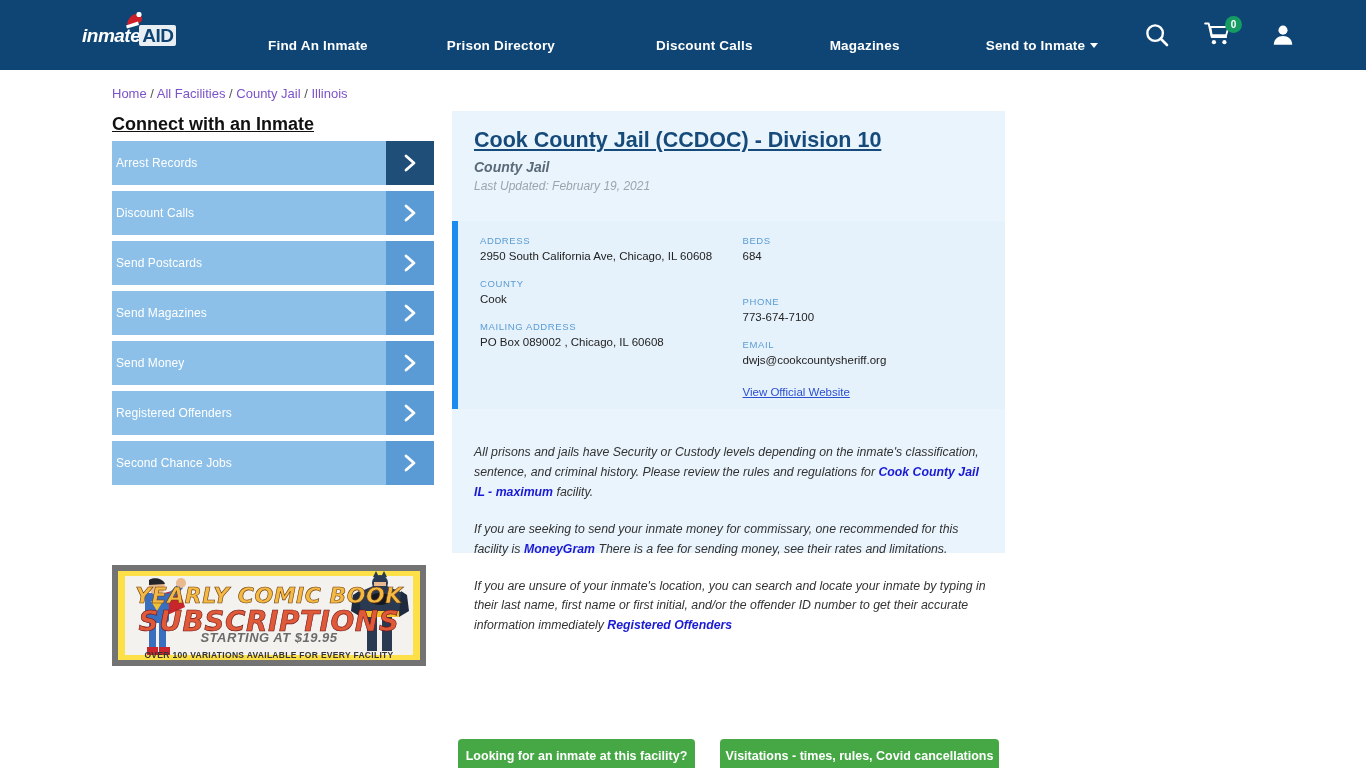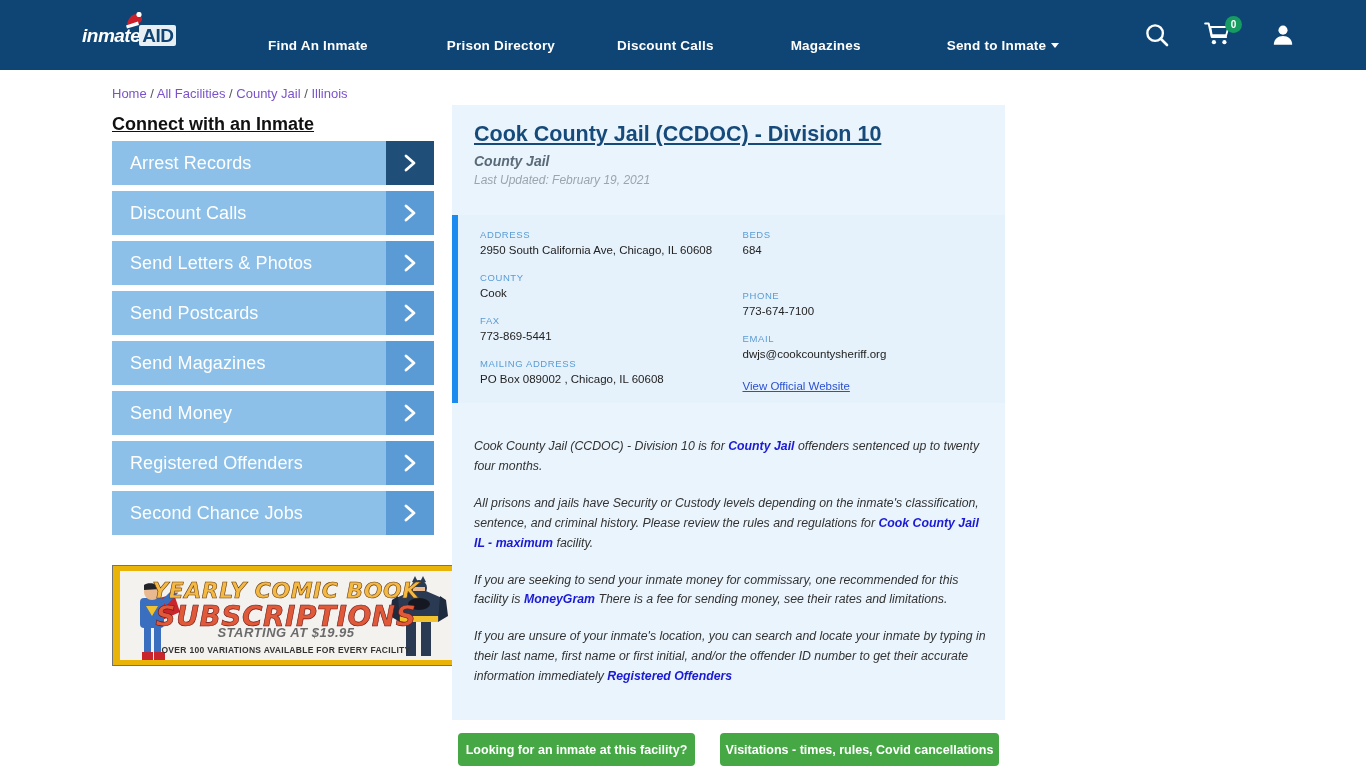--- a/index.html
+++ b/index.html
@@ -38,21 +38,21 @@
     width: 20px; height: 17px;
   }
 
   .nav { display: flex; position: absolute; left: 268px; top: 0; height: 90px; align-items: center; }
   .nav-item {
     color: #ffffff; font-size: 13.5px; font-weight: bold;
     letter-spacing: 0.2px; text-decoration: none; cursor: pointer;
     white-space: nowrap;
   }
   .nav-gap-1 { margin-right: 79px; }
-  .nav-gap-2 { margin-right: 62px; }
+  .nav-gap-2 { margin-right: 101px; }
   .nav-gap-3 { margin-right: 77px; }
   .nav-gap-4 { margin-right: 86px; text-align: right; }
 
   .caret {
     display: inline-block; width: 0; height: 0;
     border-left: 4.5px solid transparent;
     border-right: 4.5px solid transparent;
     border-top: 5px solid #ffffff;
     margin-left: 5px; vertical-align: middle;
   }
@@ -84,37 +84,37 @@
     text-decoration: underline; cursor: pointer;
   }
   .sidebar { position: absolute; left: 112px; top: 141px; width: 322px; }
   .side-btn {
     height: 44px; margin-bottom: 6px;
     background: #8dc0e8; display: flex; align-items: stretch;
     cursor: pointer; position: relative;
   }
   .side-btn-label {
     flex: 1; display: flex; align-items: center;
-    padding-left: 18px; color: #ffffff;
-    font-size: 18px; letter-spacing: 0.1px;
+    padding-left: 4px; color: #ffffff;
+    font-size: 12px; letter-spacing: 0.1px;
   }
   .side-btn-arrow {
     width: 48px; background: #5b9bd5;
     display: flex; align-items: center; justify-content: center;
   }
   .side-btn.active .side-btn-arrow { background: #1f4e79; }
   .chev { width: 20px; height: 20px; }
 
   
   .ad-banner {
     position: absolute; left: 112px; top: 565px;
-    width: 348px; height: 101px;
-    background: #eab308;
+    width: 314px; height: 101px;
+    background: #fde047;
     overflow: hidden;
-    border: 1px solid #737373;
+    border: 6px solid #737373;
     cursor: pointer;
   }
   .ad-inner {
     position: absolute; left: 7px; top: 5px; right: 7px; bottom: 5px;
     background: #f4f2ef;
   }
   .ad-line1 {
     position: absolute; top: 7px; left: 0; right: 0; text-align: center;
     font-size: 22px; font-weight: bold; font-style: italic;
     color: #f4b942; letter-spacing: 0.5px;
@@ -135,22 +135,22 @@
   }
   .ad-line4 {
     position: absolute; top: 74px; left: 0; right: 0; text-align: center;
     font-size: 8.5px; font-weight: bold; color: #333; letter-spacing: 0.3px;
   }
   .hero-left { position: absolute; left: 2px; bottom: 0; width: 64px; height: 78px; }
   .hero-right { position: absolute; right: 2px; bottom: 0; width: 62px; height: 84px; }
 
   
   .card {
-    position: absolute; left: 452px; top: 105px;
-    width: 553px; height: 615px;
+    position: absolute; left: 452px; top: 111px;
+    width: 553px; height: 442px;
     background: #eaf4fc;
   }
   .card-title {
     position: absolute; left: 22px; top: 17px;
     font-size: 21.5px; font-weight: bold; color: #154a7a;
     text-decoration: underline; cursor: pointer; white-space: nowrap;
   }
   .card-subtitle {
     position: absolute; left: 22px; top: 48px;
     font-size: 14px; font-weight: bold; font-style: italic; color: #5a6a78;
@@ -269,28 +269,20 @@
 
   <div class="side-btn">
     <div class="side-btn-label">Discount Calls</div>
     <div class="side-btn-arrow">
       <svg class="chev" viewBox="0 0 20 20">
           <polyline points="6,3 14,10 6,17" fill="none" stroke="#ffffff" stroke-width="2.8" stroke-linecap="round" stroke-linejoin="round"></polyline>
         </svg>
     </div>
   </div>
 
-  <div class="side-btn">
-    <div class="side-btn-label">Send Letters &amp; Photos</div>
-    <div class="side-btn-arrow">
-      <svg class="chev" viewBox="0 0 20 20">
-          <polyline points="6,3 14,10 6,17" fill="none" stroke="#ffffff" stroke-width="2.8" stroke-linecap="round" stroke-linejoin="round"></polyline>
-        </svg>
-    </div>
-  </div>
 
   <div class="side-btn">
     <div class="side-btn-label">Send Postcards</div>
     <div class="side-btn-arrow">
       <svg class="chev" viewBox="0 0 20 20">
           <polyline points="6,3 14,10 6,17" fill="none" stroke="#ffffff" stroke-width="2.8" stroke-linecap="round" stroke-linejoin="round"></polyline>
         </svg>
     </div>
   </div>
 
@@ -378,24 +370,20 @@
       <div class="info-col">
         <div class="info-item">
           <div class="info-label">ADDRESS</div>
           <div class="info-val">2950 South California Ave, Chicago, IL 60608</div>
         </div>
         <div class="info-item">
           <div class="info-label">COUNTY</div>
           <div class="info-val">Cook</div>
         </div>
         <div class="info-item">
-          <div class="info-label">FAX</div>
-          <div class="info-val">773-869-5441</div>
-        </div>
-        <div class="info-item">
           <div class="info-label">MAILING ADDRESS</div>
           <div class="info-val">PO Box 089002 , Chicago, IL 60608</div>
         </div>
       </div>
 
       <div class="info-col">
         <div class="info-item">
           <div class="info-label">BEDS</div>
           <div class="info-val">684</div>
         </div>
@@ -410,21 +398,20 @@
         </div>
         <div class="info-item">
           <a class="info-link">View Official Website</a>
         </div>
       </div>
 
     </div>
   </div>
 
   <div class="desc">
-    <p><span>Cook County Jail (CCDOC) - Division 10 is for </span><a>County Jail</a><span> offenders sentenced up to twenty four months.</span></p>
 
     <p><span>All prisons and jails have Security or Custody levels depending on the inmate's classification, sentence, and criminal history. Please review the rules and regulations for </span><a>Cook County Jail IL - maximum</a><span> facility.</span></p>
 
 
     <p><span>If you are seeking to send your inmate money for commissary, one recommended for this facility is </span><a>MoneyGram</a><span> There is a fee for sending money, see their rates and limitations.</span></p>
 
     <p><span>If you are unsure of your inmate's location, you can search and locate your inmate by typing in their last name, first name or first initial, and/or the offender ID number to get their accurate information immediately </span><a>Registered Offenders</a><span></span></p>
   </div>
 
   <div class="btn-row">

